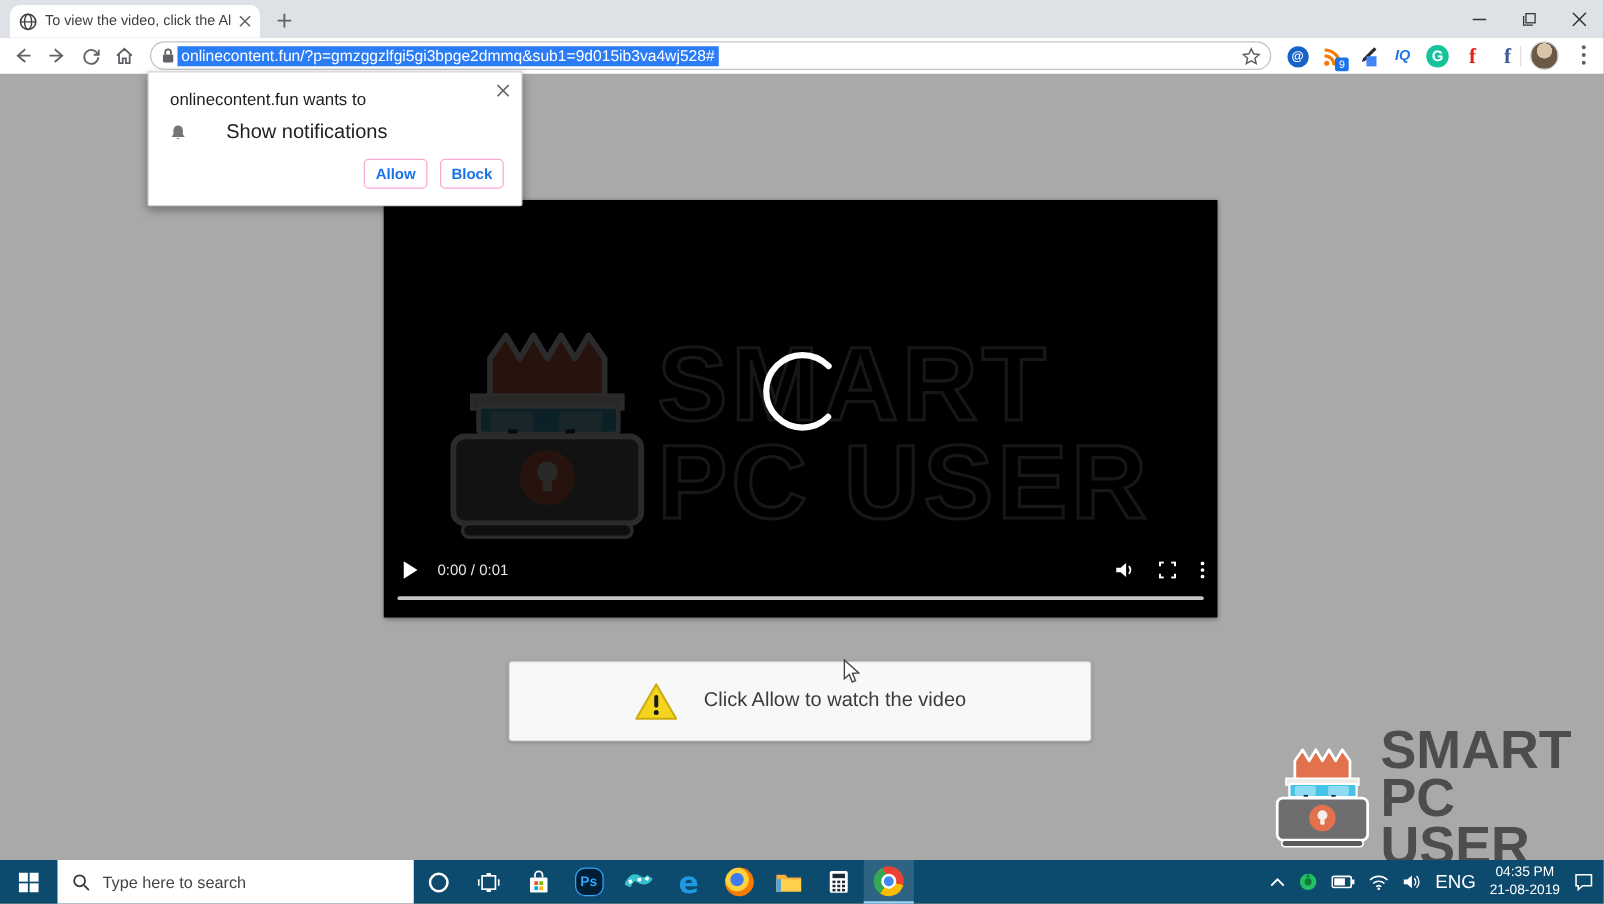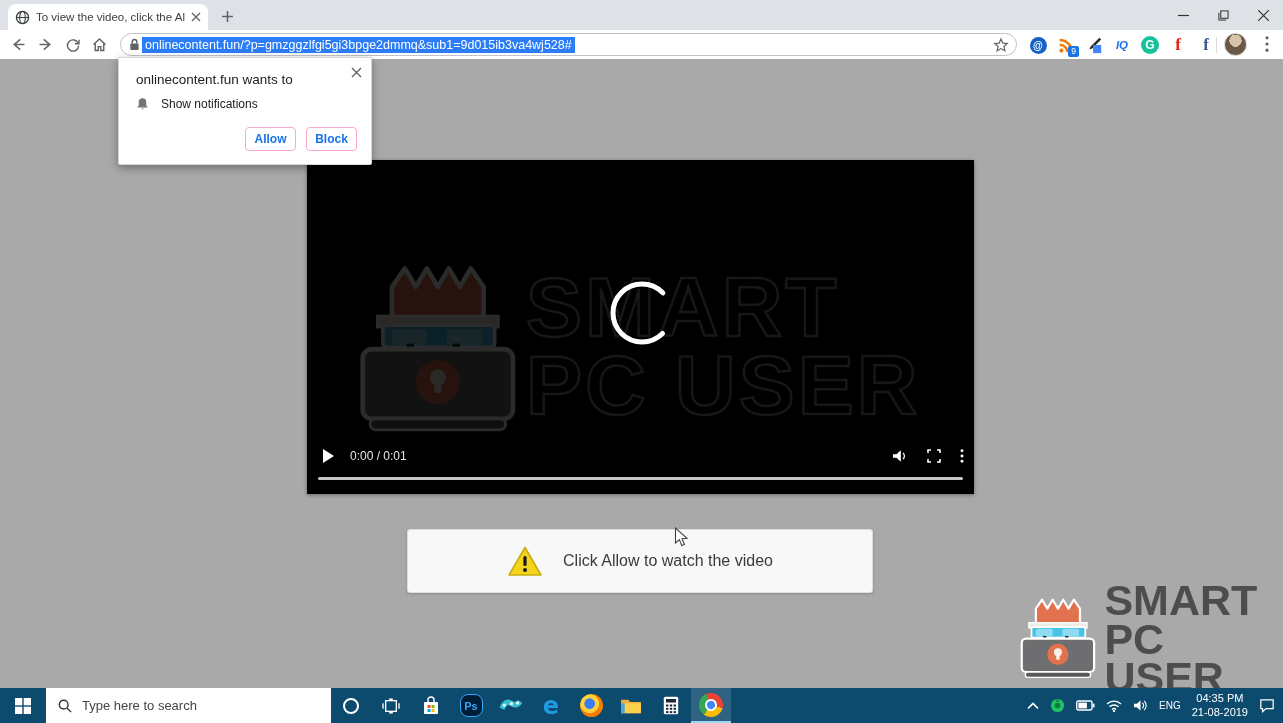--- a/index.html
+++ b/index.html
@@ -34,26 +34,26 @@
   .ext-g { width:18px; height:18px; border-radius:50%; background:#15c39a; color:#fff; font-weight:bold;
            font-size:12px; display:flex; align-items:center; justify-content:center; }
   .ext-fred { color:#e62117; font-size:17px; font-weight:bold; font-family:"Liberation Serif", serif; }
   .ext-fblue { color:#3b5998; font-size:17px; font-weight:bold; font-family:"Liberation Serif", serif; }
   .tb-sep { position:absolute; left:1216px; top:7px; width:1px; height:16px; background:#dadce0; }
   .avatar { position:absolute; left:1224px; top:3px; width:23px; height:23px; border-radius:50%;
             background:radial-gradient(circle at 50% 32%, #d8c4a8 0 34%, #6b5846 35% 100%); border:1px solid #cfcfcf; }
   .kebab { position:absolute; left:1256px; top:3px; width:22px; height:22px; }
 
   
-  .popup { position:absolute; left:118px; top:57px; width:254px; height:108px; background:#fff; z-index:30;
+  .popup { position:absolute; left:118px; top:57px; width:300px; height:108px; background:#fff; z-index:30;
            border:1px solid #d6d6d6; border-radius:0 0 2px 2px; box-shadow:0 3px 8px rgba(0,0,0,0.35); }
   .popup-close { position:absolute; right:8px; top:7px; width:14px; height:14px; }
   .popup-title { position:absolute; left:17px; top:14px; font-size:13.5px; color:#202124; }
   .popup-row { position:absolute; left:17px; top:39px; display:flex; align-items:center; gap:12px; }
-  .popup-request { font-size:12px; color:#202124; }
+  .popup-request { font-size:16px; color:#202124;margin-left:20px; }
   .popup-btns { position:absolute; right:14px; bottom:13px; display:flex; gap:10px; }
   .popup-btn { width:51px; height:24px; background:#fff; border:1px solid #f9a8d4; border-radius:4px;
                color:#1a73e8; font-size:12px; font-weight:bold; display:flex; align-items:center; justify-content:center; }
 
   
   .page { position:absolute; top:59px; left:0; width:100%; height:629px; background:#a9a9a9; }
   .video { position:absolute; left:307px; top:101px; width:667px; height:334px; background:#000; overflow:hidden;
            box-shadow:0 1px 4px rgba(0,0,0,0.4); }
   .wm { position:absolute; left:219px; top:108px; font-weight:bold; letter-spacing:3px; line-height:0.93;
         font-size:84px; color:rgba(20,20,20,0); -webkit-text-stroke:2.5px #171717; white-space:nowrap; }
@@ -85,21 +85,21 @@
   .tb-search input { border:none; outline:none; font-size:13px; color:#333; width:220px; background:transparent;
                      font-family:"Liberation Sans", sans-serif; }
   .tb-search input::placeholder { color:#444; opacity:1; }
   .tb-active { background:rgba(255,255,255,0.14); border-bottom:2.5px solid #9cd3f7; }
   .ps-icon { width:23px; height:23px; background:#001e36; border:1.5px solid #31a8ff; border-radius:8px;
              color:#31a8ff; font-size:11px; font-weight:bold; display:flex; align-items:center; justify-content:center; }
   .edge-icon { color:#1e9ae0; font-size:24px; font-weight:bold; line-height:22px; font-family:"DejaVu Sans", sans-serif; }
   .ff-icon { width:23px; height:23px; border-radius:50%;
              background:radial-gradient(circle at 42% 42%, #3d7bf0 0 26%, #ffd23c 30% 48%, #f57c00 52% 78%, #e65100 80% 100%); }
   .tray { margin-left:auto; display:flex; align-items:center; gap:11px; padding-right:8px; }
-  .tray-lang { color:#fff; font-size:10px; }
+  .tray-lang { color:#fff; font-size:15px; }
   .tray-clock { color:#fff; font-size:11px; text-align:center; line-height:1.25; }
   .chrome-icon { width:24px; height:24px; border-radius:50%; position:relative;
       background:conic-gradient(from 0deg, #ea4335 0deg 130deg, #fbbc05 130deg 240deg, #34a853 240deg 360deg);
       transform:rotate(-25deg); }
   .chrome-icon::before { content:""; position:absolute; left:6px; top:6px; width:12px; height:12px;
       border-radius:50%; background:#fff; }
   .chrome-icon::after { content:""; position:absolute; left:8px; top:8px; width:8px; height:8px;
       border-radius:50%; background:#4285f4; }
 </style>
 </head>

